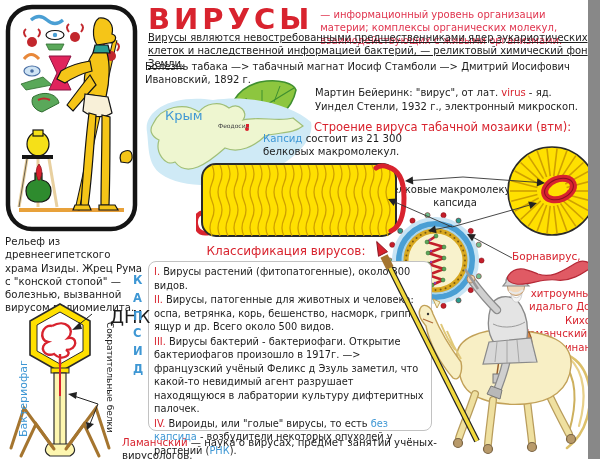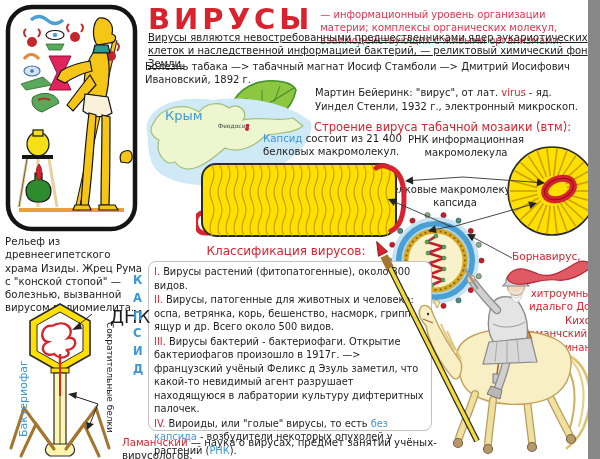--- a/index.html
+++ b/index.html
@@ -95,22 +95,21 @@
   </svg>
   <svg class="abs" style="left:143px;top:92px;" width="172" height="100" viewBox="0 0 172 100">
     <path d="M4,40 C0,18 30,2 70,8 C110,2 150,14 168,30 C172,48 150,70 120,82 C90,96 40,98 18,82 C4,72 6,54 4,40 Z" fill="#cfeaf6"></path>
     <path d="M10,32 C18,14 42,10 56,20 C62,12 76,8 86,16 C96,10 106,20 100,28 C116,24 136,30 150,26 L160,34 C150,42 136,40 122,44 C112,54 96,62 82,56 C64,72 44,86 32,70 C22,75 12,60 16,48 C8,44 6,38 10,32 Z" fill="#eef6d0" stroke="#a0bf78" stroke-width="1.2"></path>
     <circle cx="104" cy="37" r="2" fill="#d8232e"></circle>
   </svg>
   <div class="abs blue" style="left:165px;top:108px;font-size:13px;">Крым</div>
   <div class="abs" style="left:218px;top:122px;font-size:6px;color:#444;">Феодосия</div>
 
   <div class="abs red t115" style="left:314px;top:121px;width:286px;">Строение вируса табачной мозаики (втм):</div>
-  <div class="abs t105" style="left:263px;top:132px;width:180px;"><span class="blue">Капсид</span><span> состоит из 21 400 белковых макромолекул.</span></div>
-  <div class="abs t10" style="left:398px;top:133px;width:136px;text-align:center;">РНК информационная макромолекула</div>
+  <div class="abs t105" style="left:263px;top:132px;width:180px;"><span class="blue">Капсид</span><span> состоит из 21 300 белковых макромолекул.</span></div>
   <div class="abs t10" style="left:385px;top:183px;width:140px;text-align:center;">Белковые макромолекулы капсида</div>
 
   <svg class="abs" style="left:196px;top:150px;" width="215" height="95" viewBox="0 0 215 95">
     <path d="M8,62 q-10,2 -8,13 q2,10 13,8 q8,-2 7,-11" fill="none" stroke="#d8232e" stroke-width="4.5" stroke-linecap="round"></path>
     <rect x="6" y="14" width="194" height="72" rx="14" fill="#ffe000" stroke="#2a2a2a" stroke-width="2"></rect>
     <g id="cyl-ribs">
         <path d="M16,15 q4,9 0,18 q-4,9 0,18 q4,9 0,18 q-4,9 0,17" stroke="#cfa000" stroke-width="1.3" fill="none"></path>
         <path d="M24,15 q4,9 0,18 q-4,9 0,18 q4,9 0,18 q-4,9 0,17" stroke="#cfa000" stroke-width="1.3" fill="none"></path>
         <path d="M32,15 q4,9 0,18 q-4,9 0,18 q4,9 0,18 q-4,9 0,17" stroke="#cfa000" stroke-width="1.3" fill="none"></path>
         <path d="M40,15 q4,9 0,18 q-4,9 0,18 q4,9 0,18 q-4,9 0,17" stroke="#cfa000" stroke-width="1.3" fill="none"></path>

